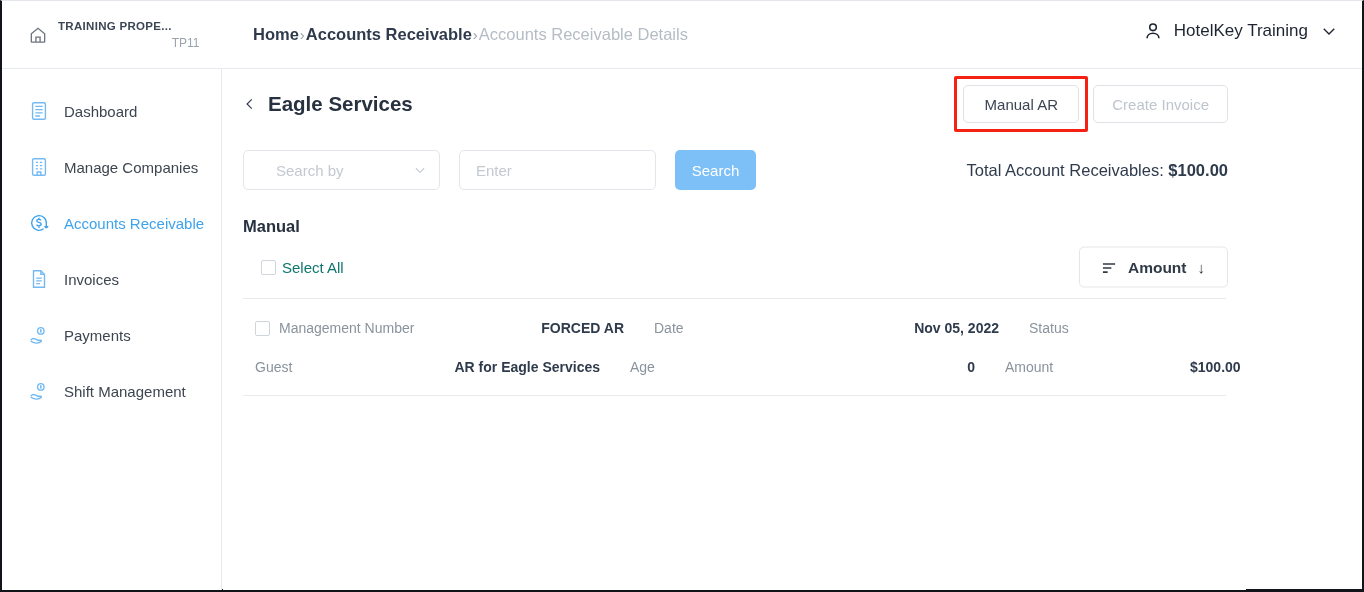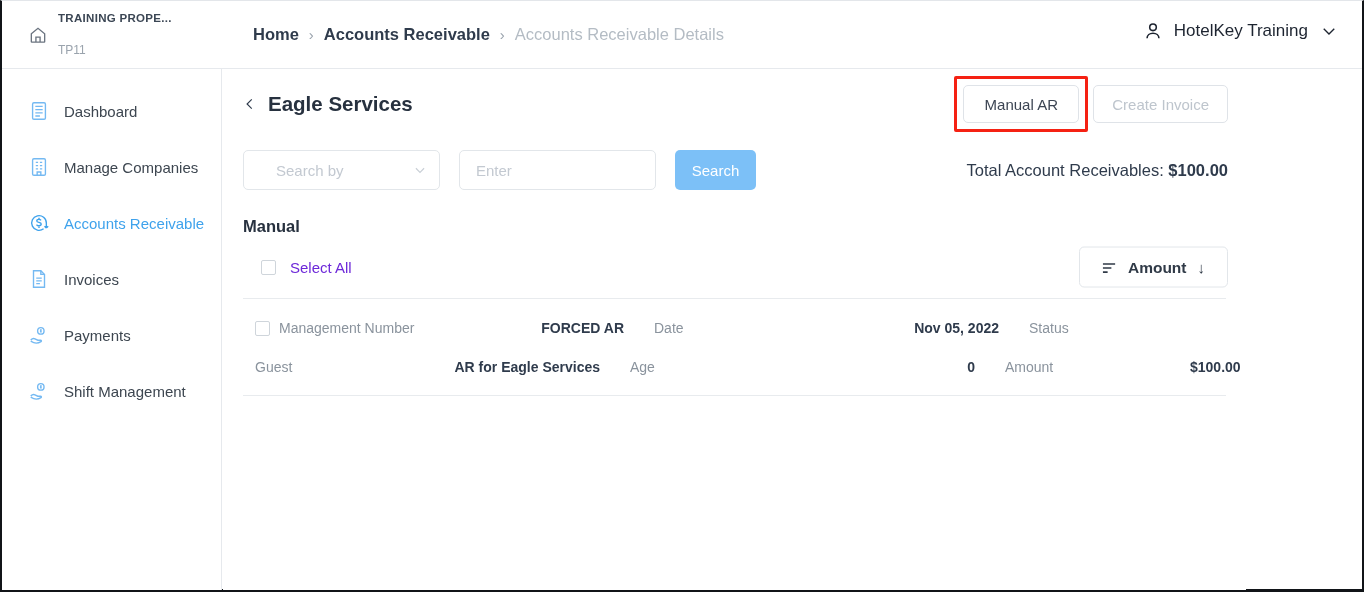--- a/index.html
+++ b/index.html
@@ -26,29 +26,29 @@
     background: #ffffff;
     border-bottom: 1px solid #e6e9ed;
     display: flex; align-items: center;
   }
   .property-block {
     width: 220px; height: 68px;
     display: flex; align-items: center; gap: 10px;
     padding-left: 26px;
   }
   .home-icon { width: 20px; height: 20px; flex: 0 0 auto; color: #6b7480; }
-  .property-text { display: flex; flex-direction: column; line-height: 1.25; }
+  .property-text { display: flex; flex-direction: row; line-height: 1.25; }
   .property-name {
     font-size: 11.5px; font-weight: 700; letter-spacing: .3px;
     color: #3b4654; white-space: nowrap;
   }
   .property-code { font-size: 12px; color: #9aa3ad; margin-top: 17px; }
 
   .breadcrumb {
-    display: flex; align-items: center; gap: 10px;
+    display: flex; align-items: center; gap: 1px;
     margin-left: 31px; font-size: 16.5px;
   }
   .bc-link { color: #2f3b4c; font-weight: 700; cursor: pointer; }
   .bc-sep { color: #9aa3ad; font-size: 15px; font-weight: 400; }
   .bc-current { color: #b4bcc4; font-weight: 400; }
 
   .user-menu {
     position: absolute; right: 24px; top: 0; height: 60px;
     display: flex; align-items: center; gap: 10px; cursor: pointer;
   }
@@ -139,21 +139,21 @@
   }
   .selectall-row {
     display: flex; align-items: center;
     padding: 0 20px; height: 62px; position: relative;
   }
   .cbx {
     width: 15px; height: 15px; border: 1px solid #cfd5db;
     border-radius: 2px; background: #fff; cursor: pointer; flex: 0 0 auto;
     margin-left: 18px;
   }
-  .selectall-label { font-size: 15px; color: #6d28d9; margin-left: 14px; }
+  .selectall-label { font-size: 15px; color: #0f766e; margin-left: 6px; }
   .btn-sort {
     position: absolute; right: 18px; top: 50%; transform: translateY(-50%);
     height: 41px; padding: 0 22px; border: 1px solid #e2e6ea; border-radius: 5px;
     background: #fff; display: flex; align-items: center; gap: 11px; cursor: pointer;
   }
   .sort-ico { width: 15px; height: 13px; color: #303a47; }
   .sort-label { font-size: 15.5px; font-weight: 700; color: #303a47; }
   .sort-arrow { font-size: 15px; color: #303a47; }
 
   

